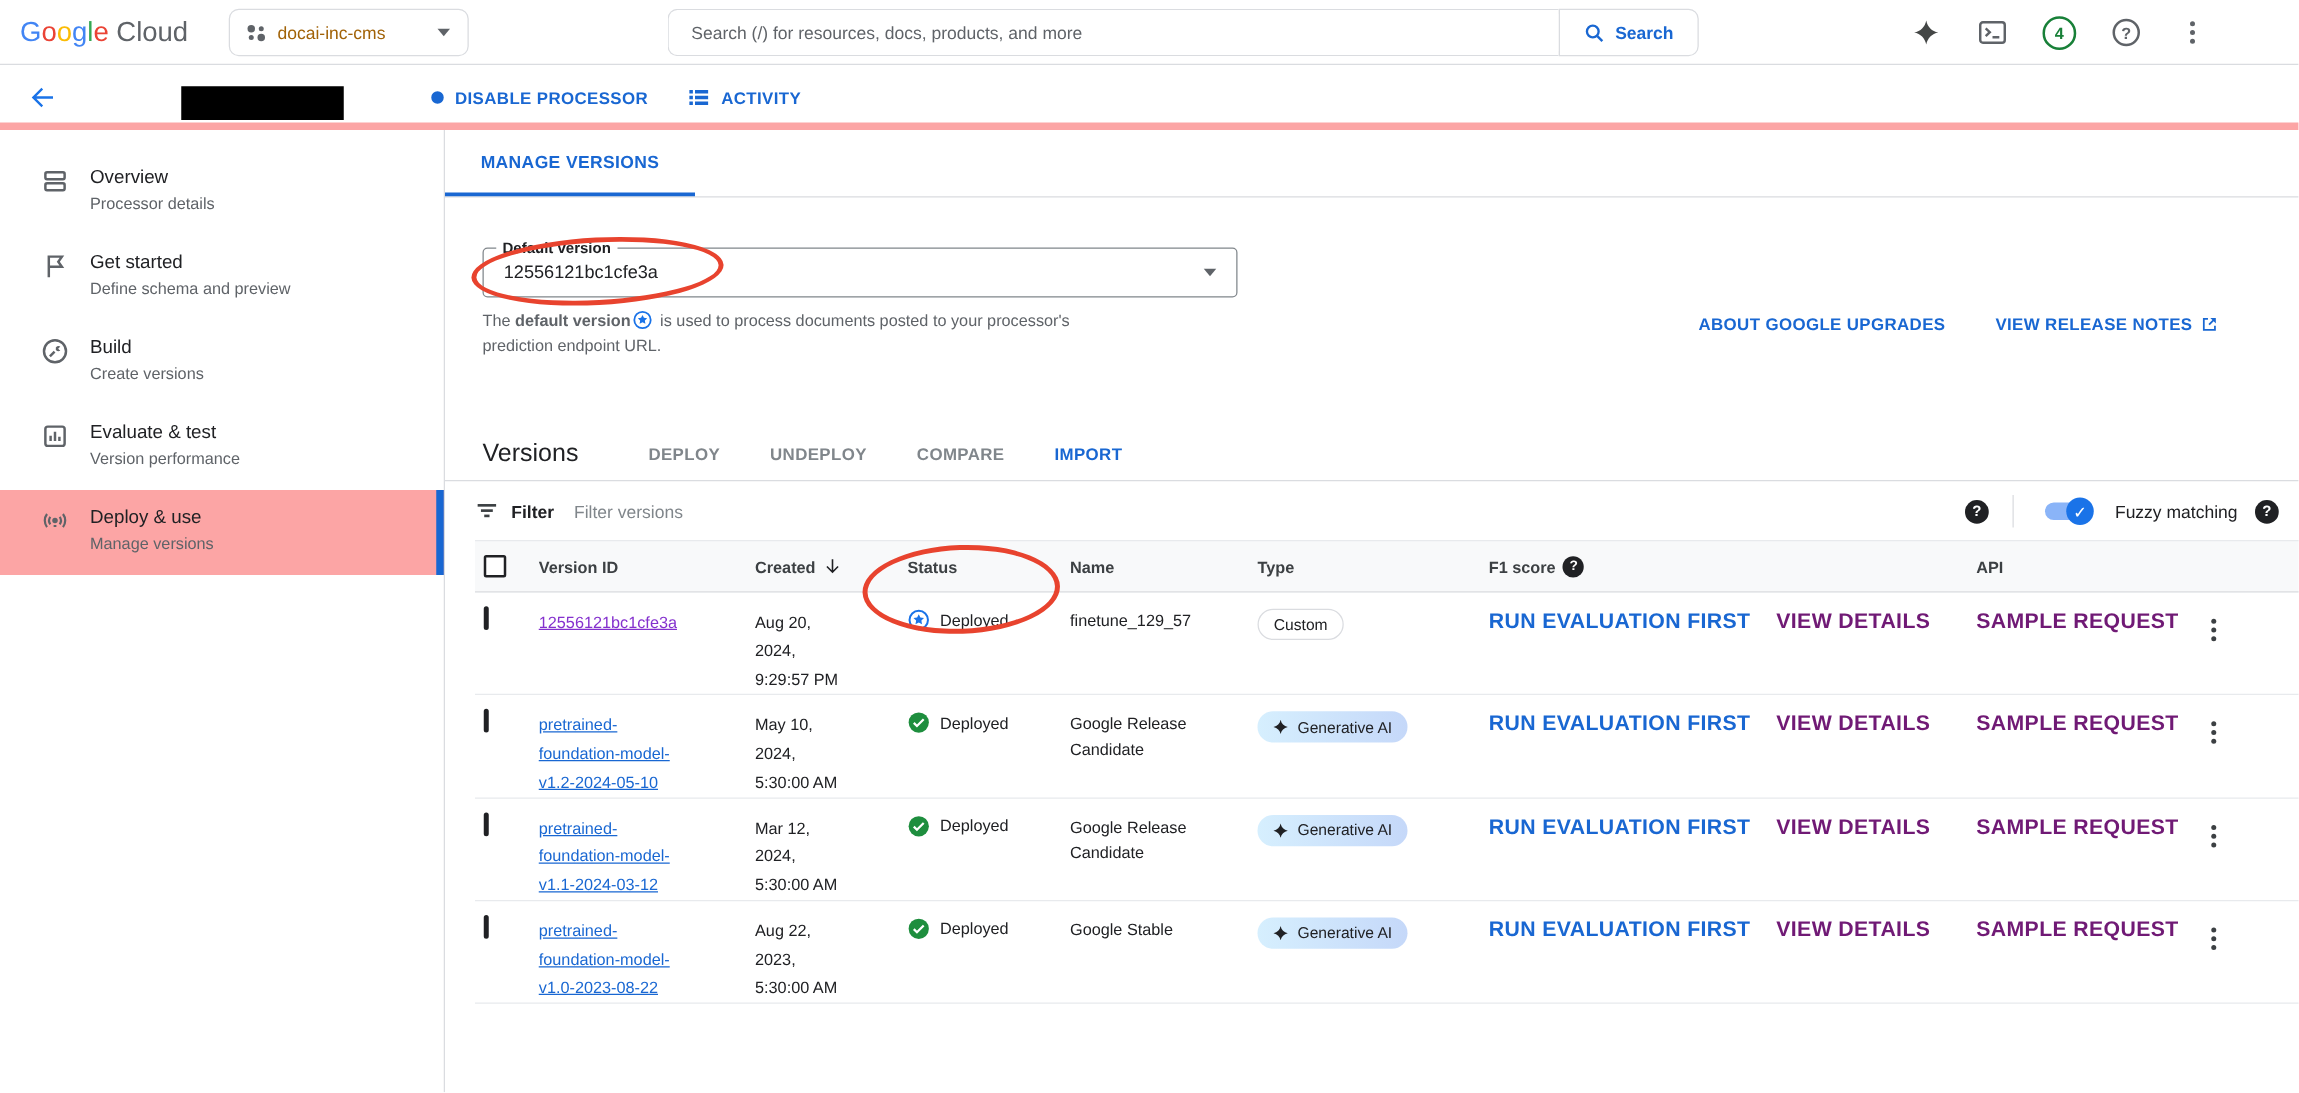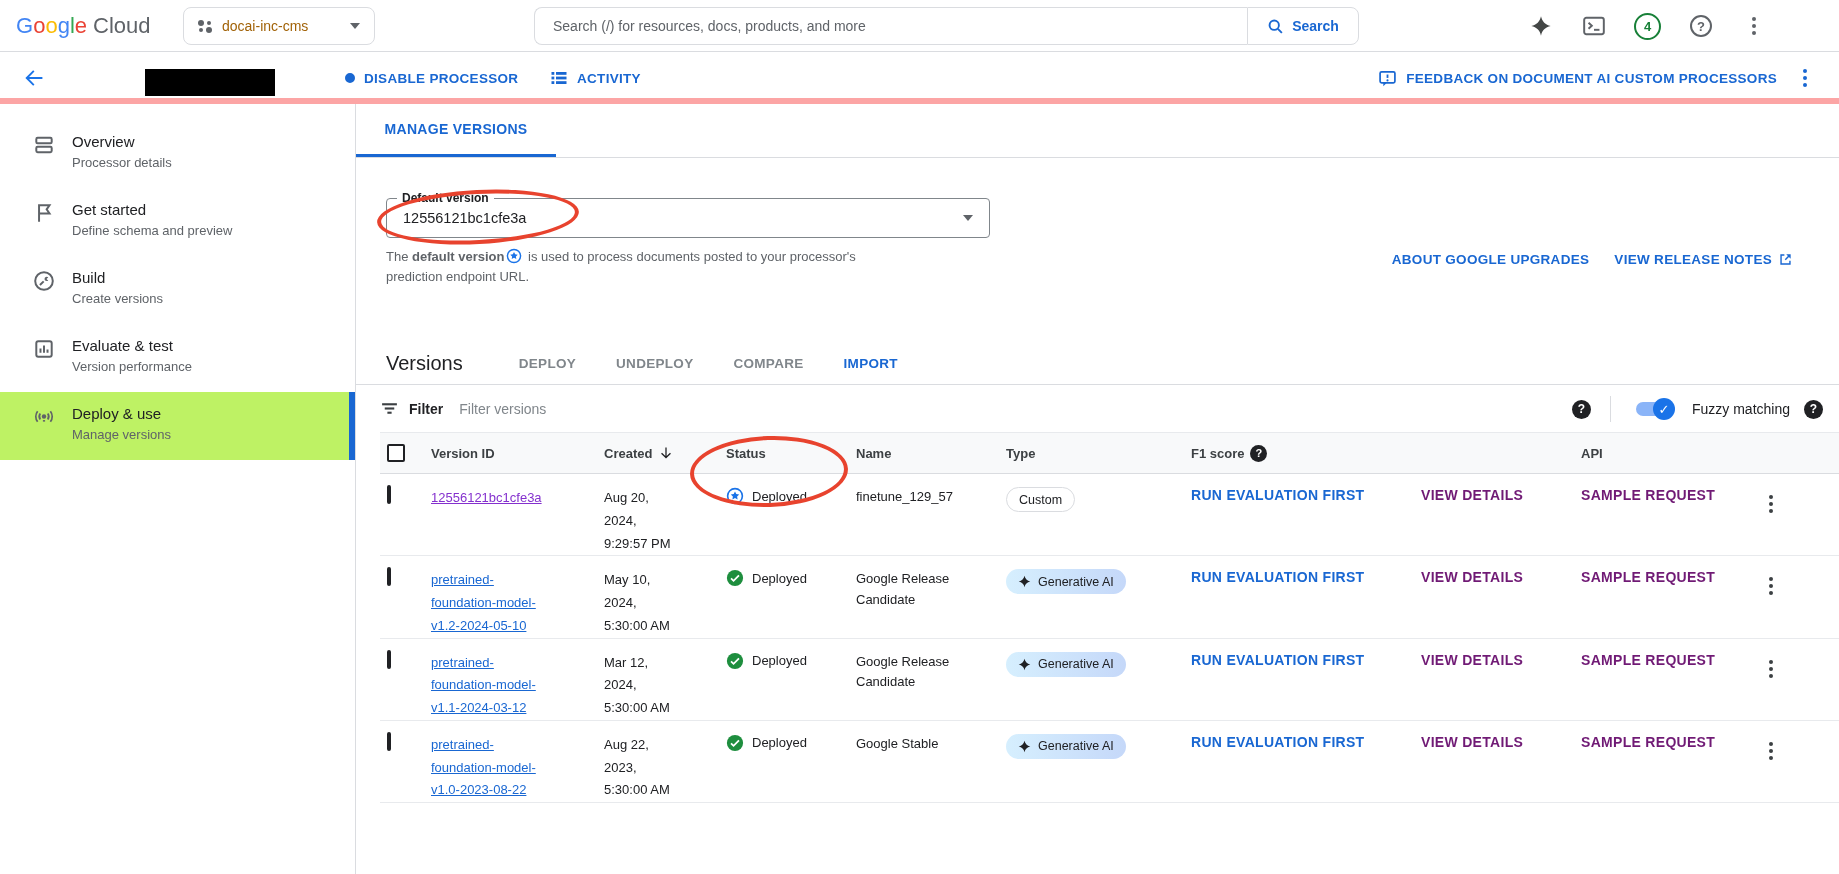--- a/index.html
+++ b/index.html
@@ -40,36 +40,36 @@
   .donut { width:9px; height:9px; border:5px solid #1967d2; border-radius:50%; }
   .act-right { position:absolute; right:32px; top:0; height:52px; display:flex; align-items:center; gap:26px; }
   .vdots.blue i { background:#1967d2; }
 
   
   .sidebar { position:absolute; left:0; top:104px; width:356px; bottom:0; background:#fff; border-right:1px solid #dadce0; padding-top:16px; }
   .nav-item { position:relative; height:68px; display:flex; padding:13px 16px 0 33px; cursor:pointer; }
   .nav-item .nicon { width:22px; height:22px; margin-right:17px; margin-top:1px; flex:none; }
   .nav-item .ntitle { font-size:15px; color:#202124; }
   .nav-item .nsub { font-size:13px; color:#5f6368; margin-top:5px; }
-  .nav-item.sel { background:#bef264; }
+  .nav-item.sel { background:#fca5a5; }
   .nav-item.sel::after { content:""; position:absolute; right:0; top:0; bottom:0; width:6px; background:#1967d2; }
 
   
   .main { position:absolute; left:356px; top:104px; right:0; bottom:0; background:#fff; }
   .tabbar { height:54px; border-bottom:1px solid #dadce0; display:flex; }
   .tab { width:200px; display:flex; align-items:center; justify-content:center; font-size:14px; font-weight:bold; letter-spacing:.3px; color:#1967d2; border-bottom:3px solid #1967d2; cursor:pointer; }
 
   .dv-section { position:relative; padding:40px 30px 0; height:172px; }
   .dv-select { position:relative; width:604px; height:40px; border:1px solid #80868b; border-radius:4px; display:flex; align-items:center; padding:0 16px; cursor:pointer; }
   .dv-select .flabel { position:absolute; left:10px; top:-8px; background:#fff; padding:0 5px; font-size:12px; font-weight:bold; color:#202124; }
   .dv-select .val { font-size:14.5px; color:#202124; flex:1; }
   .helper { margin-top:9px; font-size:13px; color:#5f6368; line-height:1.5; max-width:560px; }
   .helper b { color:#5f6368; }
   .helper .inline-ic { display:inline-block; vertical-align:-3px; margin:0 2px; }
-  .dv-links { position:absolute; top:94px; right:46px; display:flex; gap:25px; }
+  .dv-links { position:absolute; top:94px; right:64px; display:flex; gap:40px; }
   .dv-link { color:#1967d2; font-size:13.5px; font-weight:bold; letter-spacing:.3px; display:flex; align-items:center; gap:6px; cursor:pointer; white-space:nowrap; }
 
   .versions-row { display:flex; align-items:center; padding-left:30px; height:42px; margin-top:12px; }
   .versions-row h2 { font-size:20px; font-weight:normal; color:#202124; margin-right:56px; }
   .vbtn { font-size:13.5px; font-weight:bold; letter-spacing:.3px; margin-right:40px; cursor:default; }
   .vbtn.disabled { color:#80868b; }
   .vbtn.enabled { color:#1967d2; cursor:pointer; }
 
   .filterbar { position:relative; height:48px; border-top:1px solid #dadce0; display:flex; align-items:center; padding-left:24px; }
   .filterbar .flt-label { font-size:14px; font-weight:bold; color:#202124; margin-left:10px; }
@@ -92,21 +92,21 @@
   .cbx { width:18px; height:18px; border:2px solid #202124; border-radius:2px; background:#fff; margin-left:3px; cursor:pointer; }
   .multiline { white-space:pre-line; line-height:1.75; }
   .vlink { line-height:1.75; text-decoration:underline; cursor:pointer; }
   .vlink.visited { color:#8430ce; }
   .vlink.blue { color:#1967d2; }
   .statuscell { display:flex; align-items:center; gap:8px; }
   .namecell { line-height:1.6; padding-right:14px; }
   .chip { display:inline-flex; align-items:center; height:25px; border-radius:13px; padding:0 12px; font-size:12.5px; color:#202124; gap:7px; white-space:nowrap; }
   .chip.outline { border:1px solid #dadce0; background:#fff; }
   .chip.genai { background:linear-gradient(90deg,#d6effe,#c5d8f9); }
-  .rowact { font-size:14px; font-weight:bold; letter-spacing:.3px; cursor:pointer; white-space:nowrap; }
+  .rowact { font-size:17px; font-weight:bold; letter-spacing:.3px; cursor:pointer; white-space:nowrap; }
   .rowact.blue { color:#1967d2; }
   .rowact.dark { color:#701a75; }
   .rowmenu { display:inline-flex; flex-direction:column; gap:3px; margin-top:3px; cursor:pointer; }
   .rowmenu i { width:4px; height:4px; border-radius:50%; background:#3c4043; }
 
   
   .ellipse { position:absolute; border:4px solid #e8432e; border-radius:50%; pointer-events:none; }
   .ellipse.e1 { left:377px; top:190px; width:202px; height:54px; transform:rotate(-3deg); }
   .ellipse.e2 { left:690px; top:436px; width:158px; height:71px; transform:rotate(-2deg); }
 
@@ -194,36 +194,20 @@
           <rect x="1.5" y="3" width="2.8" height="2.8"></rect>
           <rect x="6" y="3" width="10.5" height="2.8"></rect>
           <rect x="1.5" y="7.6" width="2.8" height="2.8"></rect>
           <rect x="6" y="7.6" width="10.5" height="2.8"></rect>
           <rect x="1.5" y="12.2" width="2.8" height="2.8"></rect>
           <rect x="6" y="12.2" width="10.5" height="2.8"></rect>
         </svg>
       <span>ACTIVITY</span>
     </div>
 
-    <div class="act-right">
-      <div class="act-btn" style="position:static;">
-        <svg width="19" height="19" viewBox="0 0 20 20">
-            <rect x="2.2" y="3" width="15.6" height="11.5" rx="1.6" fill="none" stroke="#1967d2" stroke-width="1.8"></rect>
-            <path d="M5.6 14.5v3.6l3.7-3.6" fill="#1967d2"></path>
-            <path d="M10 5.8v3.6" stroke="#1967d2" stroke-width="1.9"></path>
-            <circle cx="10" cy="12" r="1.1" fill="#1967d2"></circle>
-          </svg>
-        <span>FEEDBACK ON DOCUMENT AI CUSTOM PROCESSORS</span>
-      </div>
-      <span class="vdots blue">
-          <i></i>
-          <i></i>
-          <i></i>
-        </span>
-    </div>
   </div>
 
   <nav class="sidebar">
     <div class="nav-item">
       <span class="nicon">
         <svg width="22" height="22" viewBox="0 0 20 20" fill="none" stroke="#5f6368" stroke-width="1.8">
             <rect x="3" y="3.5" width="14" height="5" rx="1.2"></rect>
             <rect x="3" y="11.5" width="14" height="5" rx="1.2"></rect>
           </svg>
       </span>

